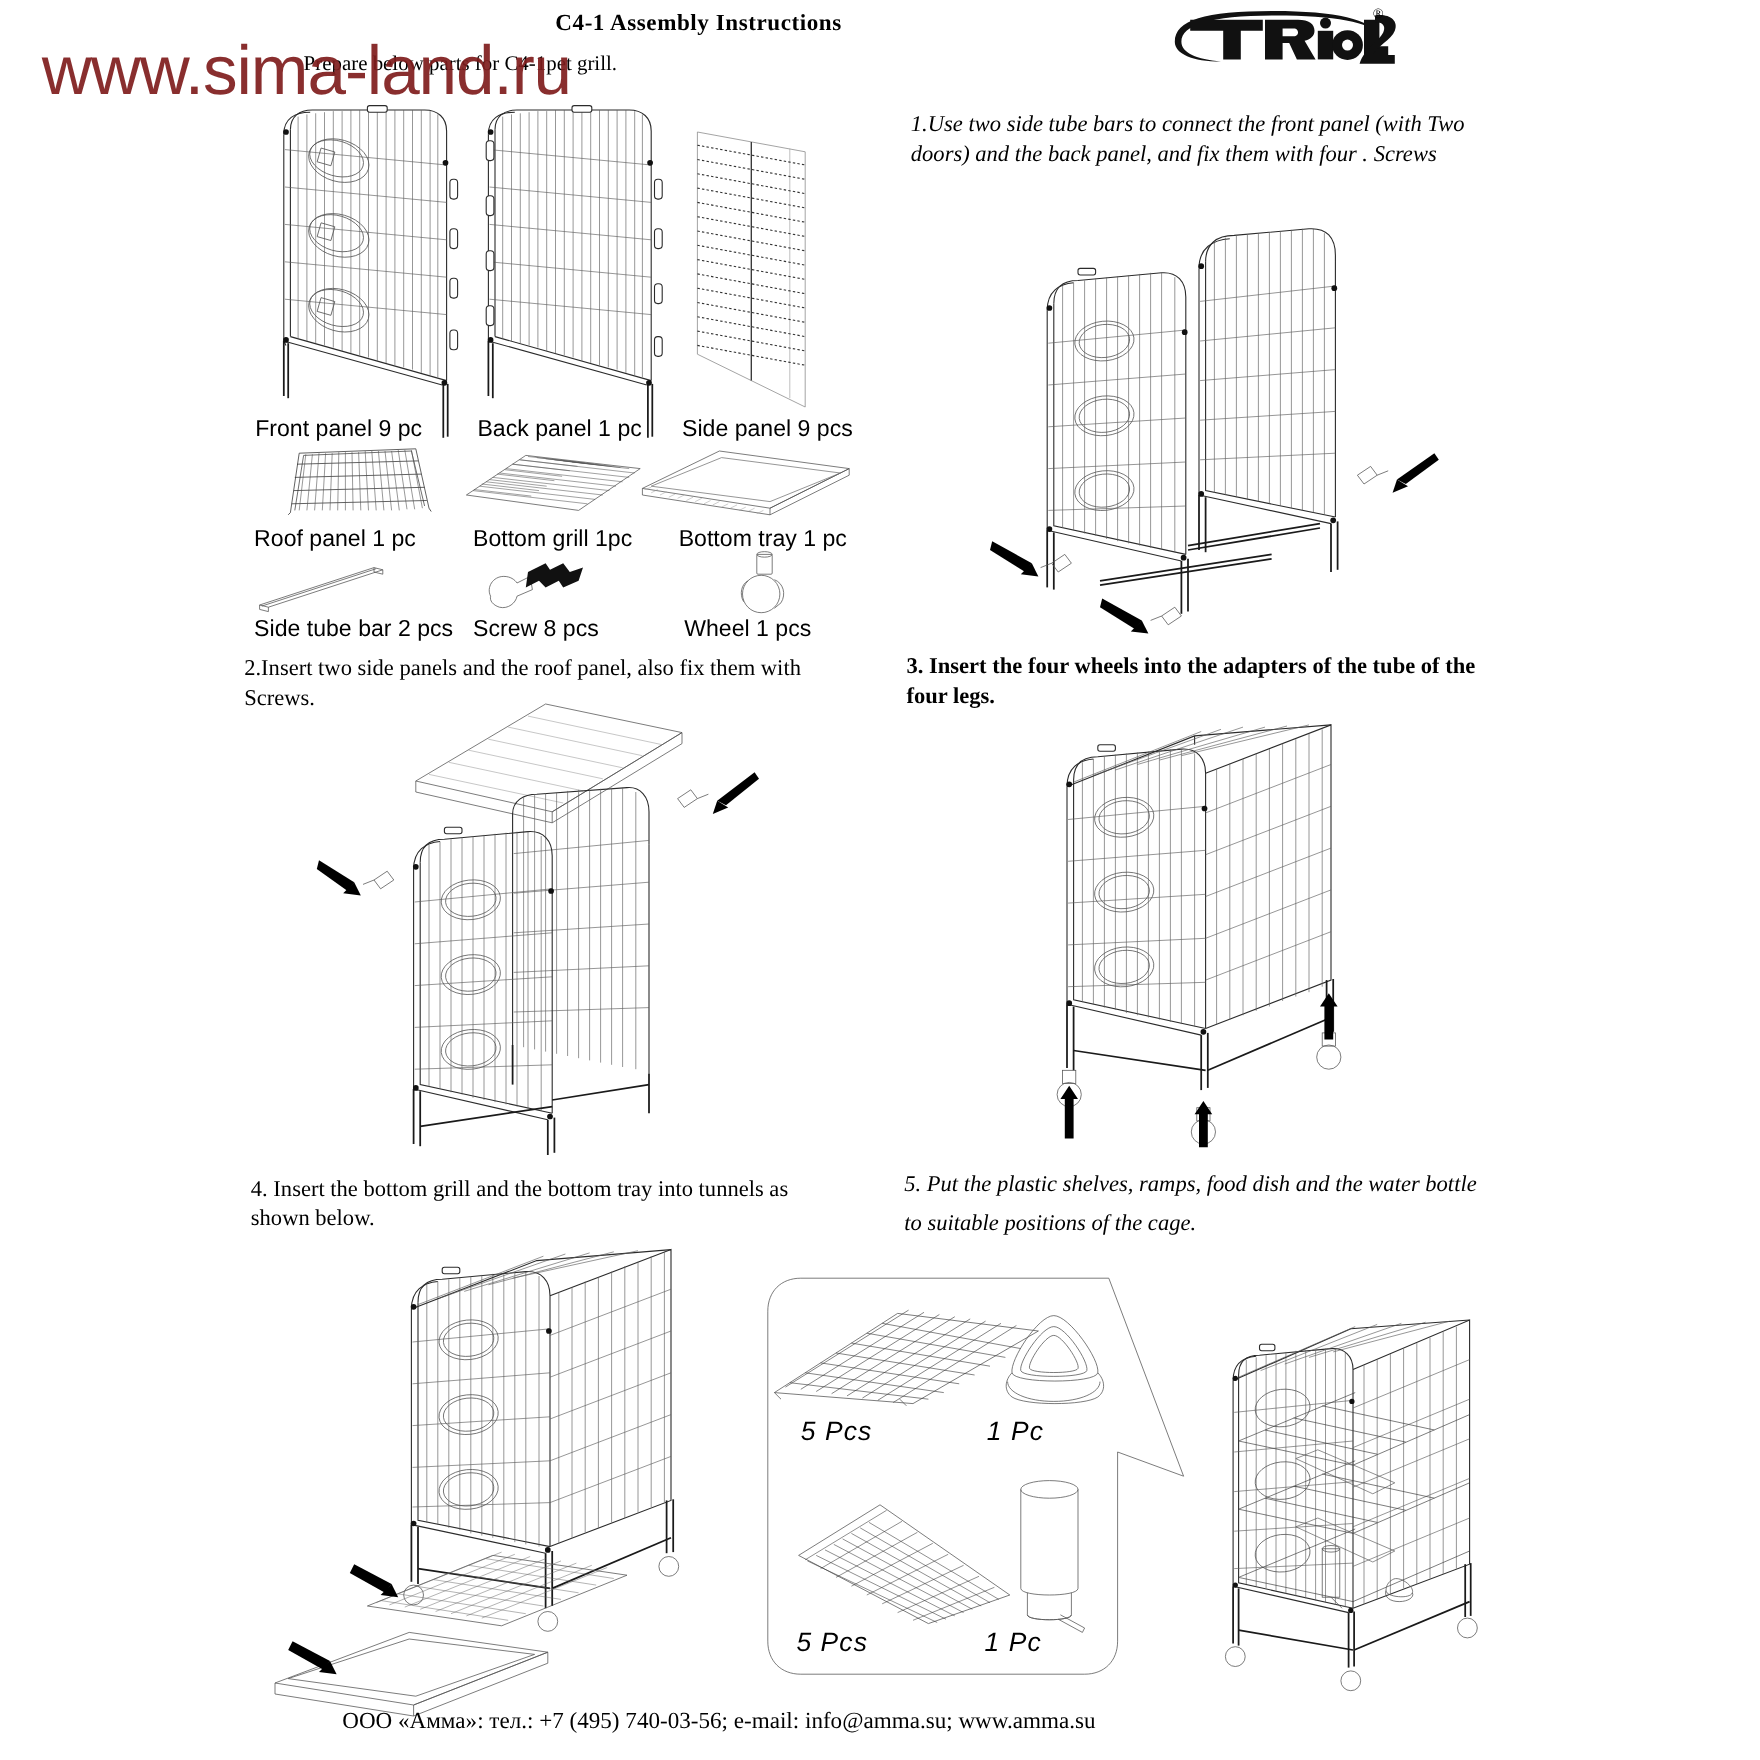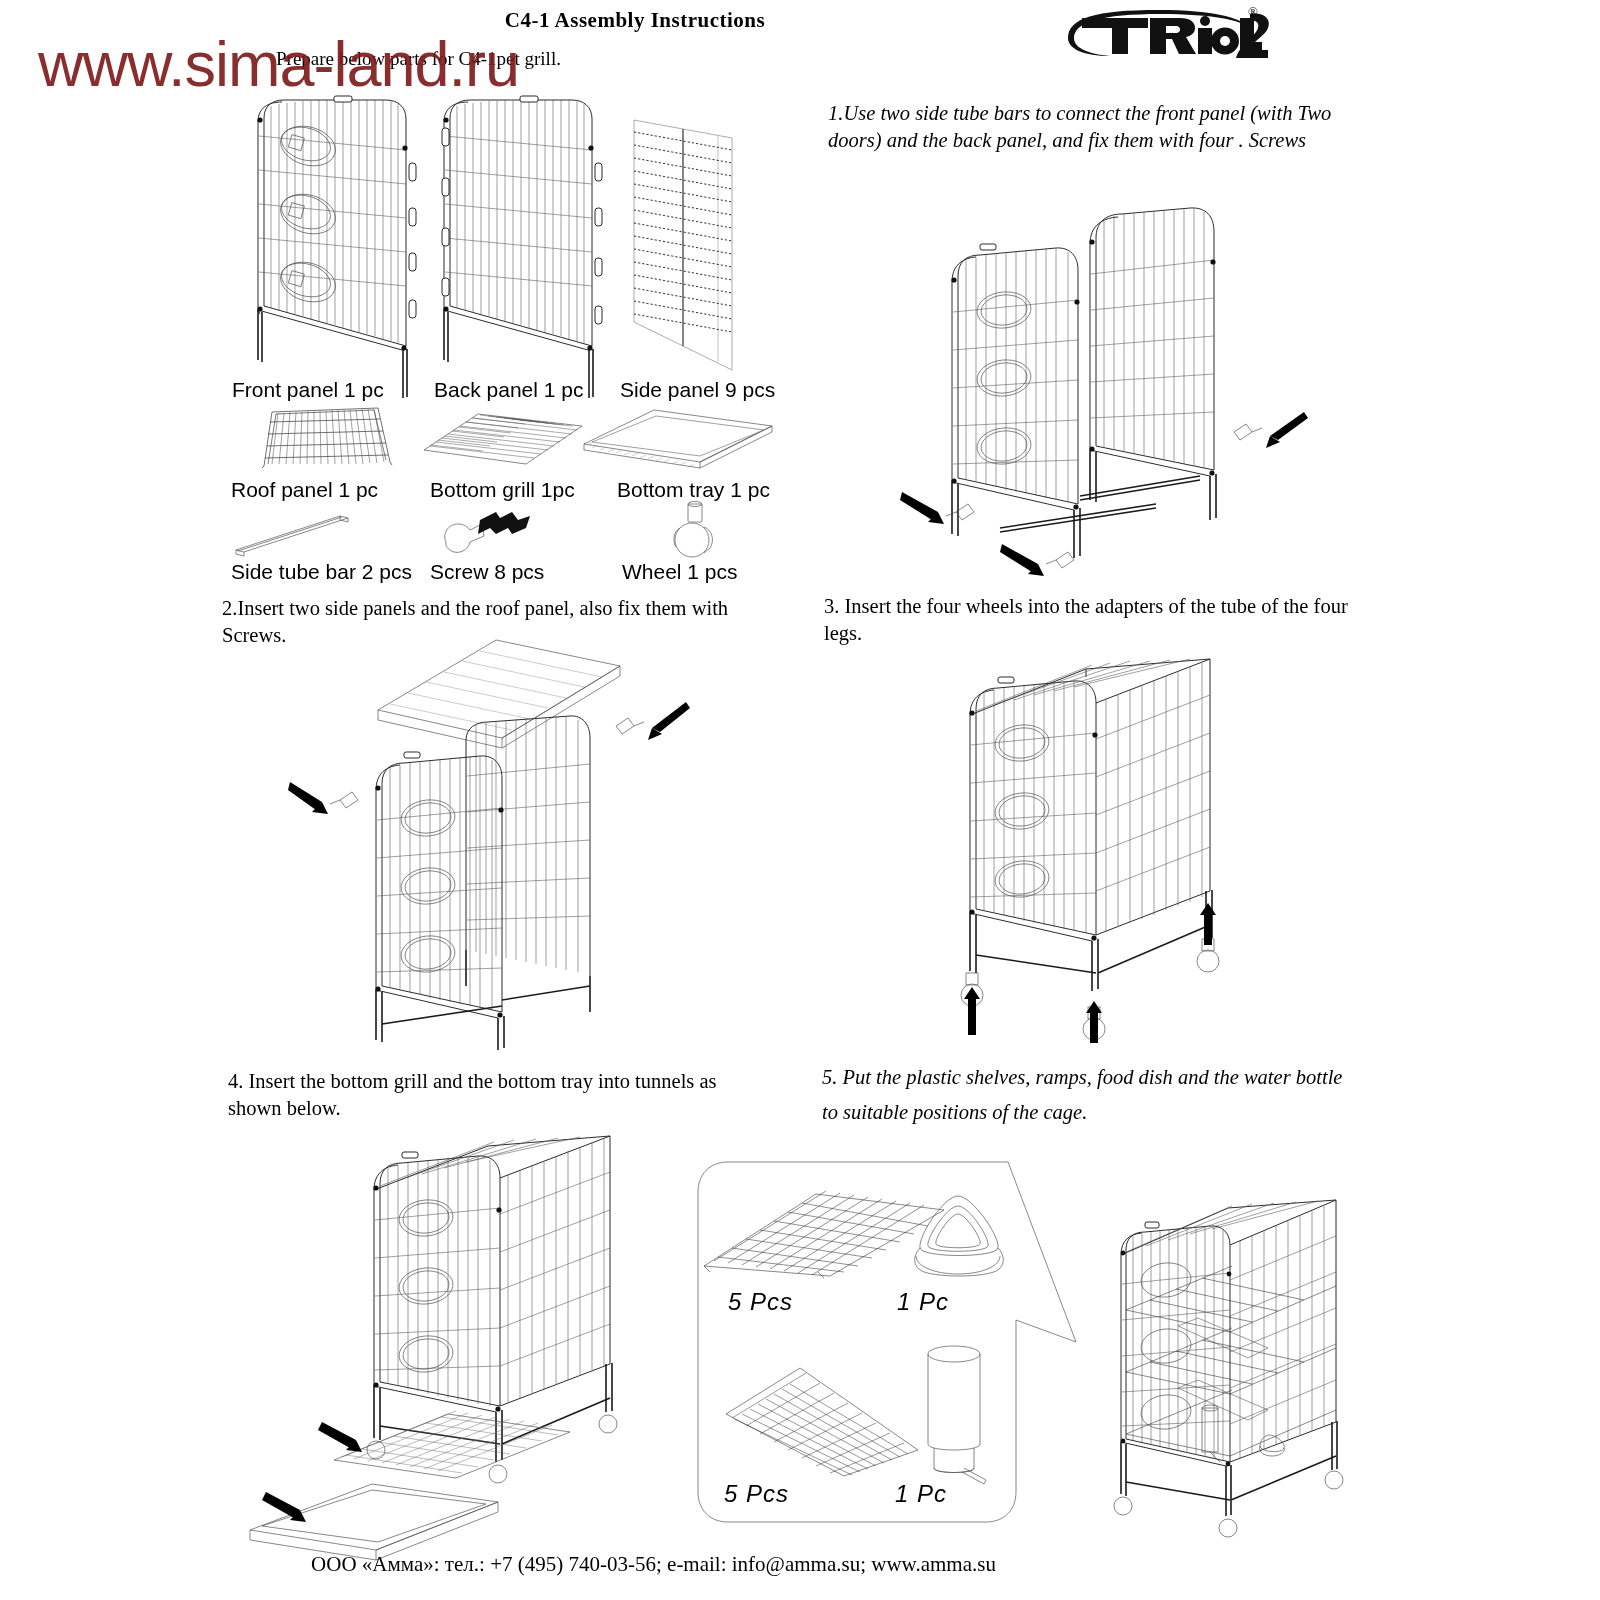--- a/index.html
+++ b/index.html
@@ -250,21 +250,21 @@
       <line x1="20" y1="126" x2="118" y2="144"></line>
         <line x1="20" y1="139" x2="118" y2="157"></line>
       <line x1="20" y1="152" x2="118" y2="170"></line>
         <line x1="20" y1="165" x2="118" y2="183"></line>
       <line x1="20" y1="178" x2="118" y2="196"></line>
         <line x1="20" y1="191" x2="118" y2="209"></line>
       <line x1="20" y1="204" x2="118" y2="222"></line>
     </g>
   </svg>
 
-  <div class="partlabel" style="left:232px;top:378px">Front panel 1 pc</div>
+  <div class="partlabel" style="left:232px;top:378px">Front panel 9 pc</div>
   <div class="partlabel" style="left:434px;top:378px">Back panel 1 pc</div>
   <div class="partlabel" style="left:620px;top:378px">Side panel 9 pcs</div>
 
   <svg style="position:absolute;left:238px;top:400px;width:170px;height:72px" viewBox="0 0 170 72">
     <g class="ln-thin">
       <path d="M26 66 L34 12 L140 8 L152 62" stroke="#333"></path>
       <path d="M30 64 L38 14 L136 10 L148 60" stroke="#444"></path>
       <g stroke="#333" stroke-width=".7">
         <line x1="32" y1="22" x2="142" y2="19"></line>
         <line x1="30" y1="34" x2="145" y2="31"></line>
@@ -585,21 +585,21 @@
       </g>
       <g>
         <path class="ln-thin" d="M50 180 L62 172 L68 180 L56 188 Z"></path>
         <line class="ln-thin" x1="50" y1="180" x2="40" y2="184"></line>
         <path class="arrow" d="M0 162 L32 182 L26 190 L-2 170 Z"></path>
         <path class="arrow" d="M32 182 L38 194 L22 192 Z"></path>
       </g>
     </g>
   </svg>
 
-  <div class="steptext" style="left:824px;top:593px;width:536px;">3. Insert the four wheels into the adapters of the tube of the four legs.</div>
+  <div class="steptext" style="left:824px;top:593px;width:536px;font-weight:bold;">3. Insert the four wheels into the adapters of the tube of the four legs.</div>
 
   <svg style="position:absolute;left:920px;top:615px;width:400px;height:430px" viewBox="0 0 400 430">
     <g>
 
       <path class="ln" d="M56 94 C56 80, 64 73, 78 73 L154 66 C168 65, 176 74, 176 88 L176 320"></path>
       <path class="ln" d="M50 100 C50 83, 61 76, 74 75"></path>
       <path class="ln" d="M50 100 L50 298"></path>
       <path class="ln" d="M50 298 L172 326"></path>
       <path class="ln" d="M56 94 L56 294 L176 320"></path>
       <g class="ln-wire2">

